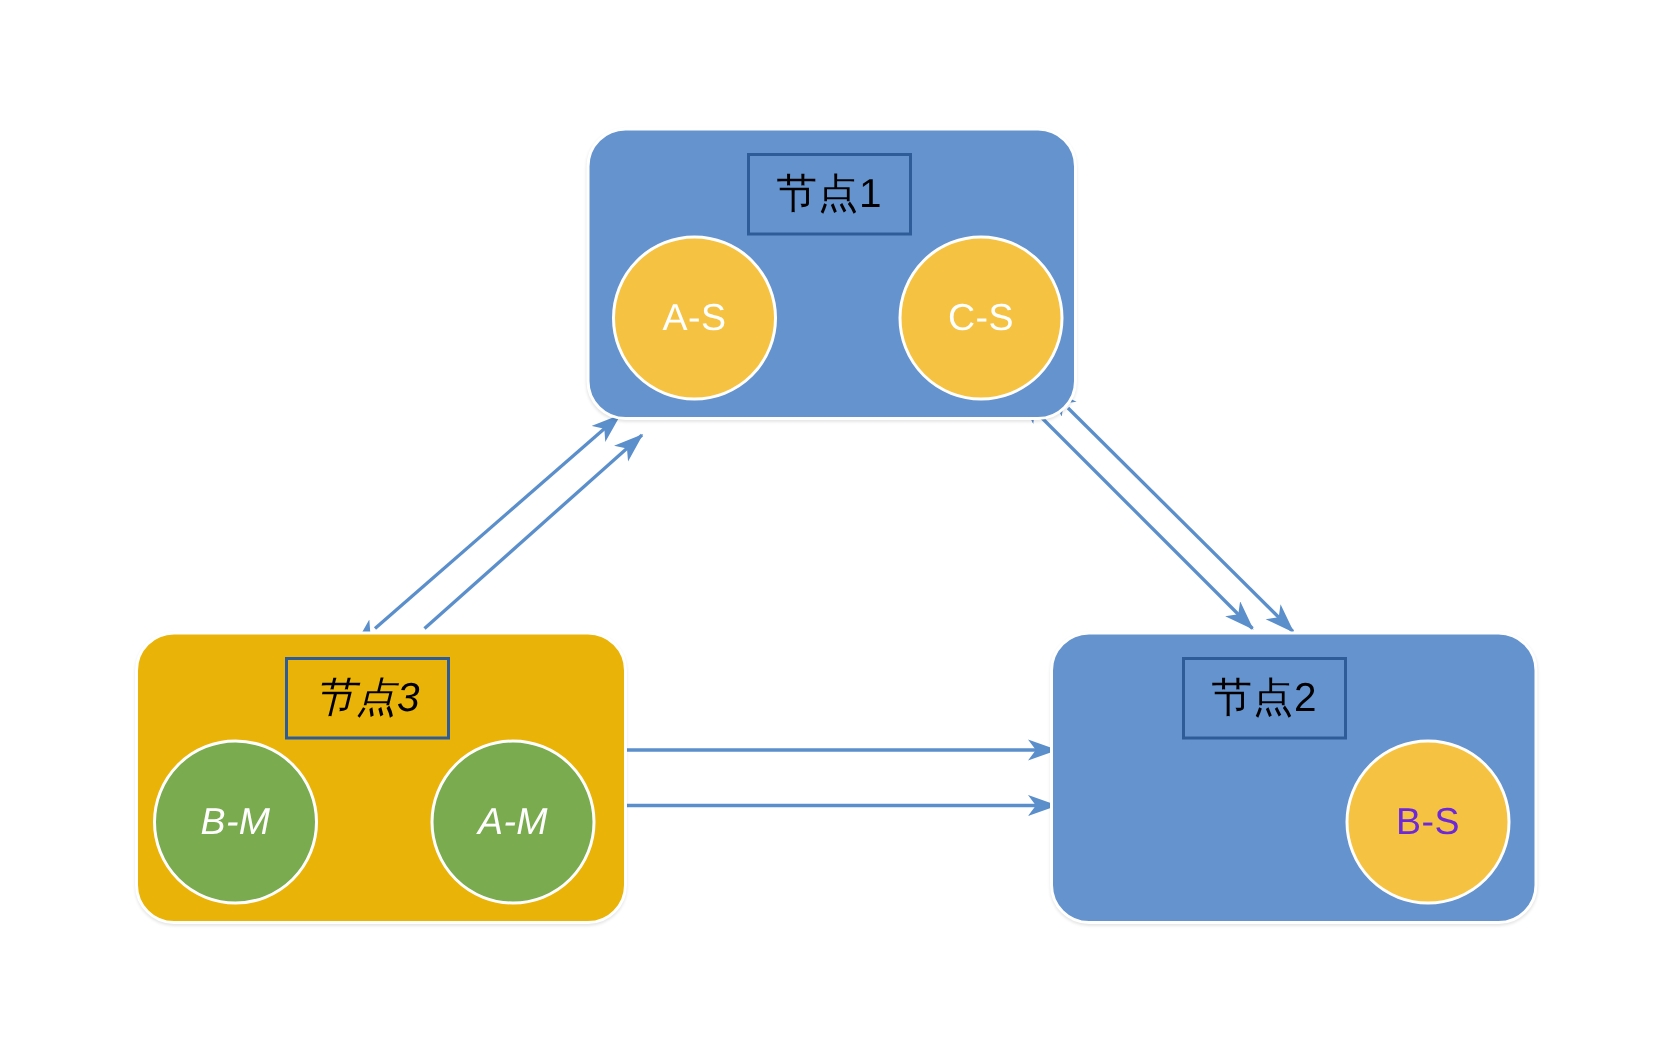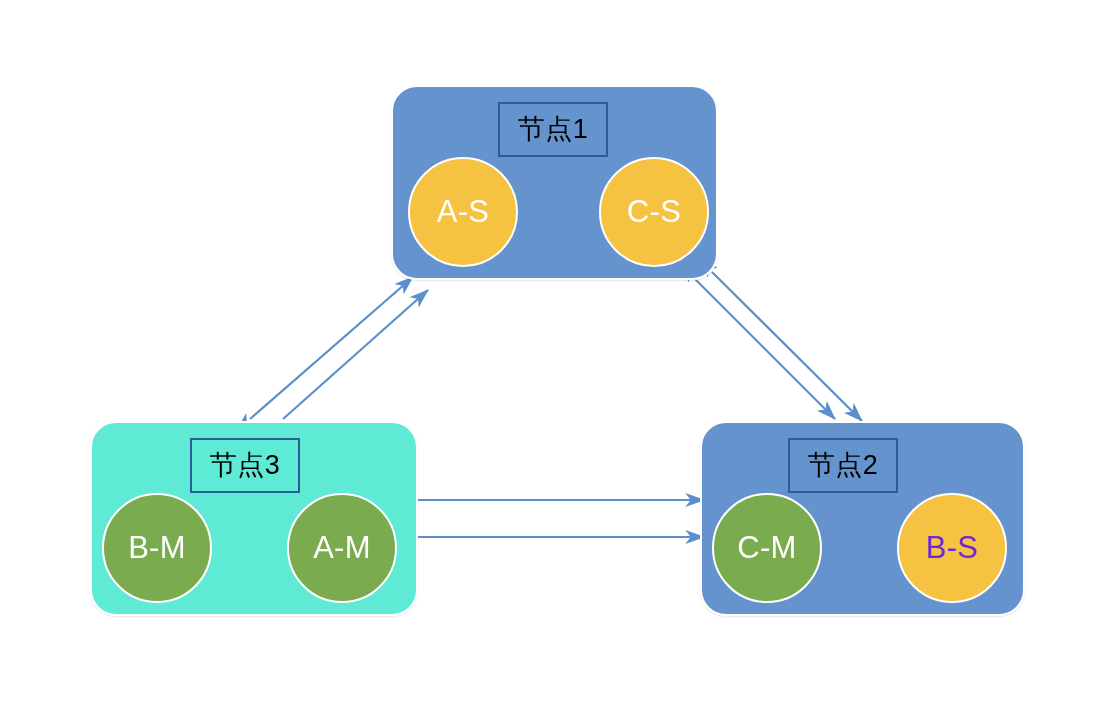--- a/index.html
+++ b/index.html
@@ -42,21 +42,21 @@
   }
   .circle {
     position: absolute;
     border-radius: 50%;
     border: 2px solid #ffffff;
     box-sizing: border-box;
     display: flex;
     align-items: center;
     justify-content: center;
     color: #ffffff;
-    font-size: 31px;
+    font-size: 25px;
     letter-spacing: 0.3px;
   }
   .circle.yellow { background: #F5C242; }
   .circle.green  { background: #7AAB4F; }
 
   #edges {
     position: absolute;
     left: 0;
     top: 0;
     width: 1114px;
@@ -87,25 +87,24 @@
         <line x1="412" y1="537" x2="704" y2="537" stroke="#5B8FCB" marker-end="url(#arrow-end)" marker-start="url(#arrow-start)"></line>
       </g>
   </svg>
 
   <div id="nodes-layer">
       <div class="node-panel" style="left: 391px; top: 85px; width: 327px; height: 195px; background: rgb(101, 147, 206); border-color: rgb(255, 255, 255);">
         <div class="node-label" style="left: 105px; top: 15px; width: 110px; height: 55px; border-color: rgb(46, 92, 153); color: rgb(0, 0, 0);">节点1</div>
         <div class="circle yellow" style="left: 15px; top: 70px; width: 110px; height: 110px; background: rgb(245, 194, 66); color: rgb(255, 255, 255);">A-S</div>
         <div class="circle yellow" style="left: 206px; top: 70px; width: 110px; height: 110px; background: rgb(245, 194, 66); color: rgb(255, 255, 255);">C-S</div>
       </div>
-      <div class="node-panel" style="left: 90px; top: 421px; width: 328px; height: 195px; background: #5eead4; border-color: rgb(255, 255, 255);">
+      <div class="node-panel" style="left: 90px; top: 421px; width: 328px; height: 195px; background: #eab308; border-color: rgb(255, 255, 255); font-style: italic;">
         <div class="node-label" style="left: 98px; top: 15px; width: 110px; height: 55px; border-color: rgb(46, 92, 153); color: rgb(0, 0, 0);">节点3</div>
         <div class="circle green" style="left: 195px; top: 70px; width: 110px; height: 110px; background: rgb(122, 171, 79); color: rgb(255, 255, 255);">A-M</div>
         <div class="circle green" style="left: 10px; top: 70px; width: 110px; height: 110px; background: rgb(122, 171, 79); color: rgb(255, 255, 255);">B-M</div>
       </div>
       <div class="node-panel" style="left: 700px; top: 421px; width: 325px; height: 195px; background: rgb(101, 147, 206); border-color: rgb(255, 255, 255);">
         <div class="node-label" style="left: 86px; top: 15px; width: 110px; height: 55px; border-color: rgb(46, 92, 153); color: rgb(0, 0, 0);">节点2</div>
-        <div class="circle green" style="left: 10px; top: 70px; width: 110px; height: 110px; background: rgb(122, 171, 79); color: rgb(255, 255, 255);">C-M</div>
         <div class="circle yellow" style="left: 195px; top: 70px; width: 110px; height: 110px; background: rgb(245, 194, 66); color: #6d28d9;">B-S</div>
       </div>
     </div>
 
 </div>
 
 </body></html>

